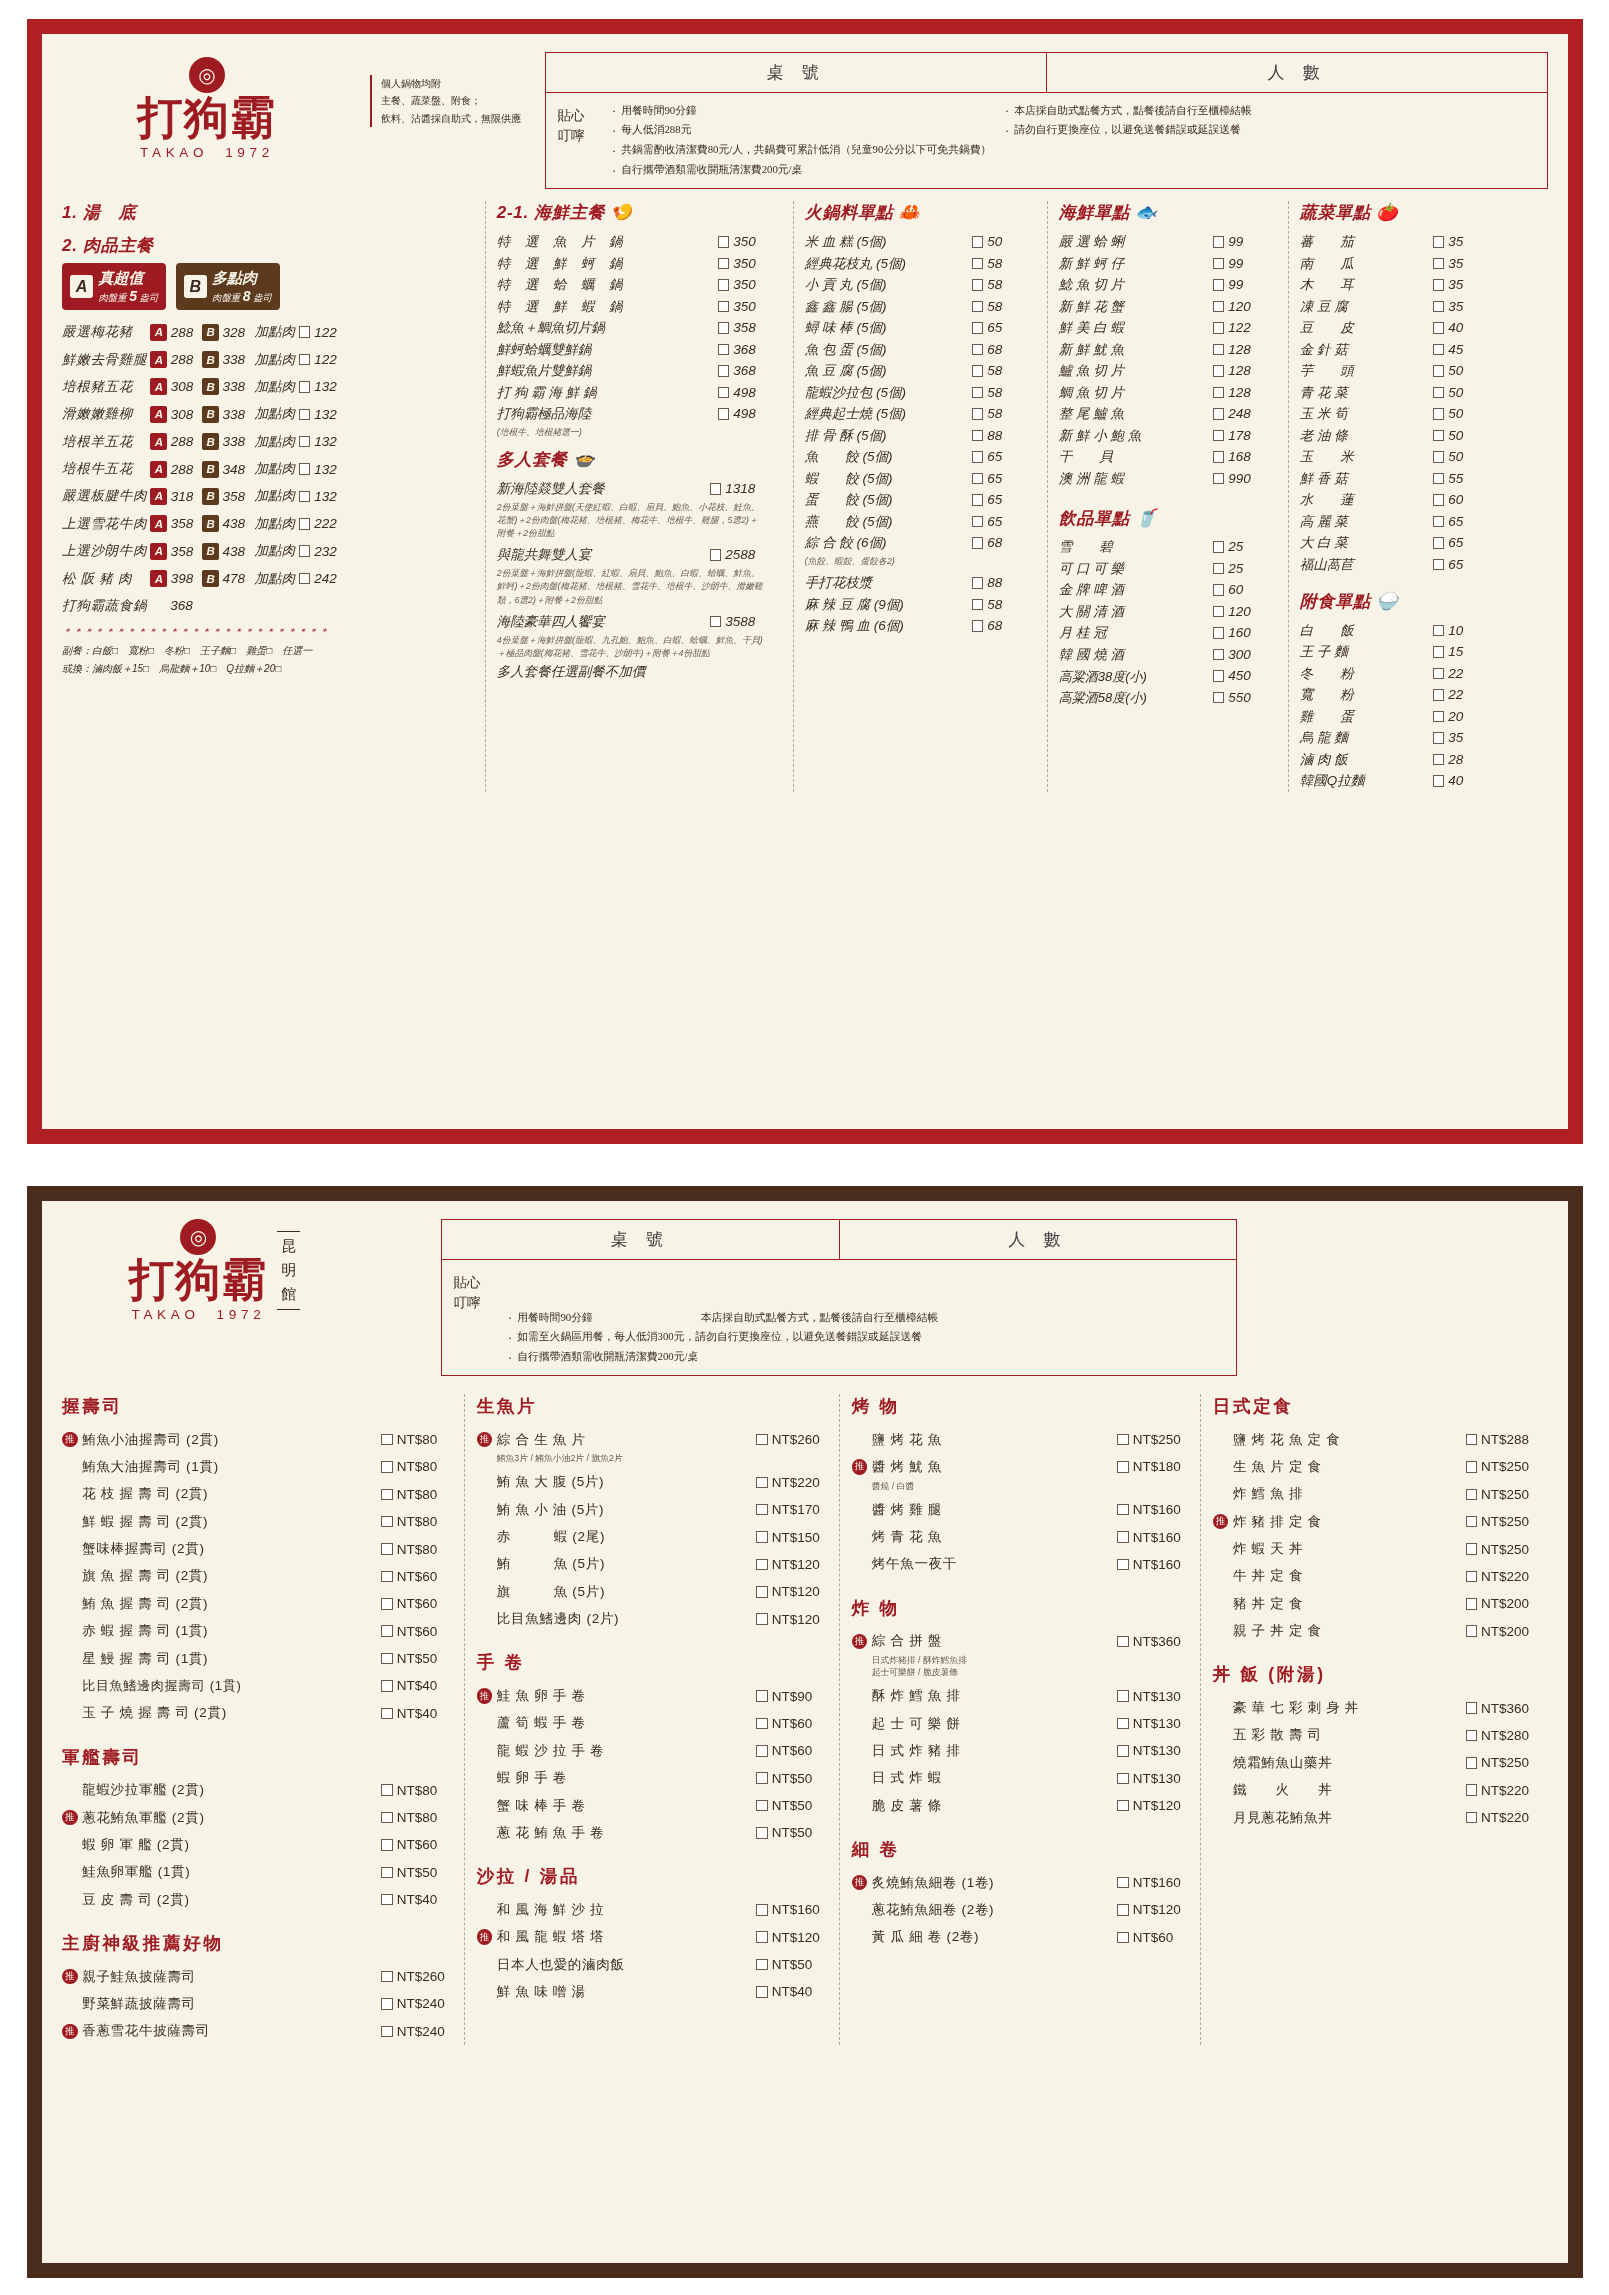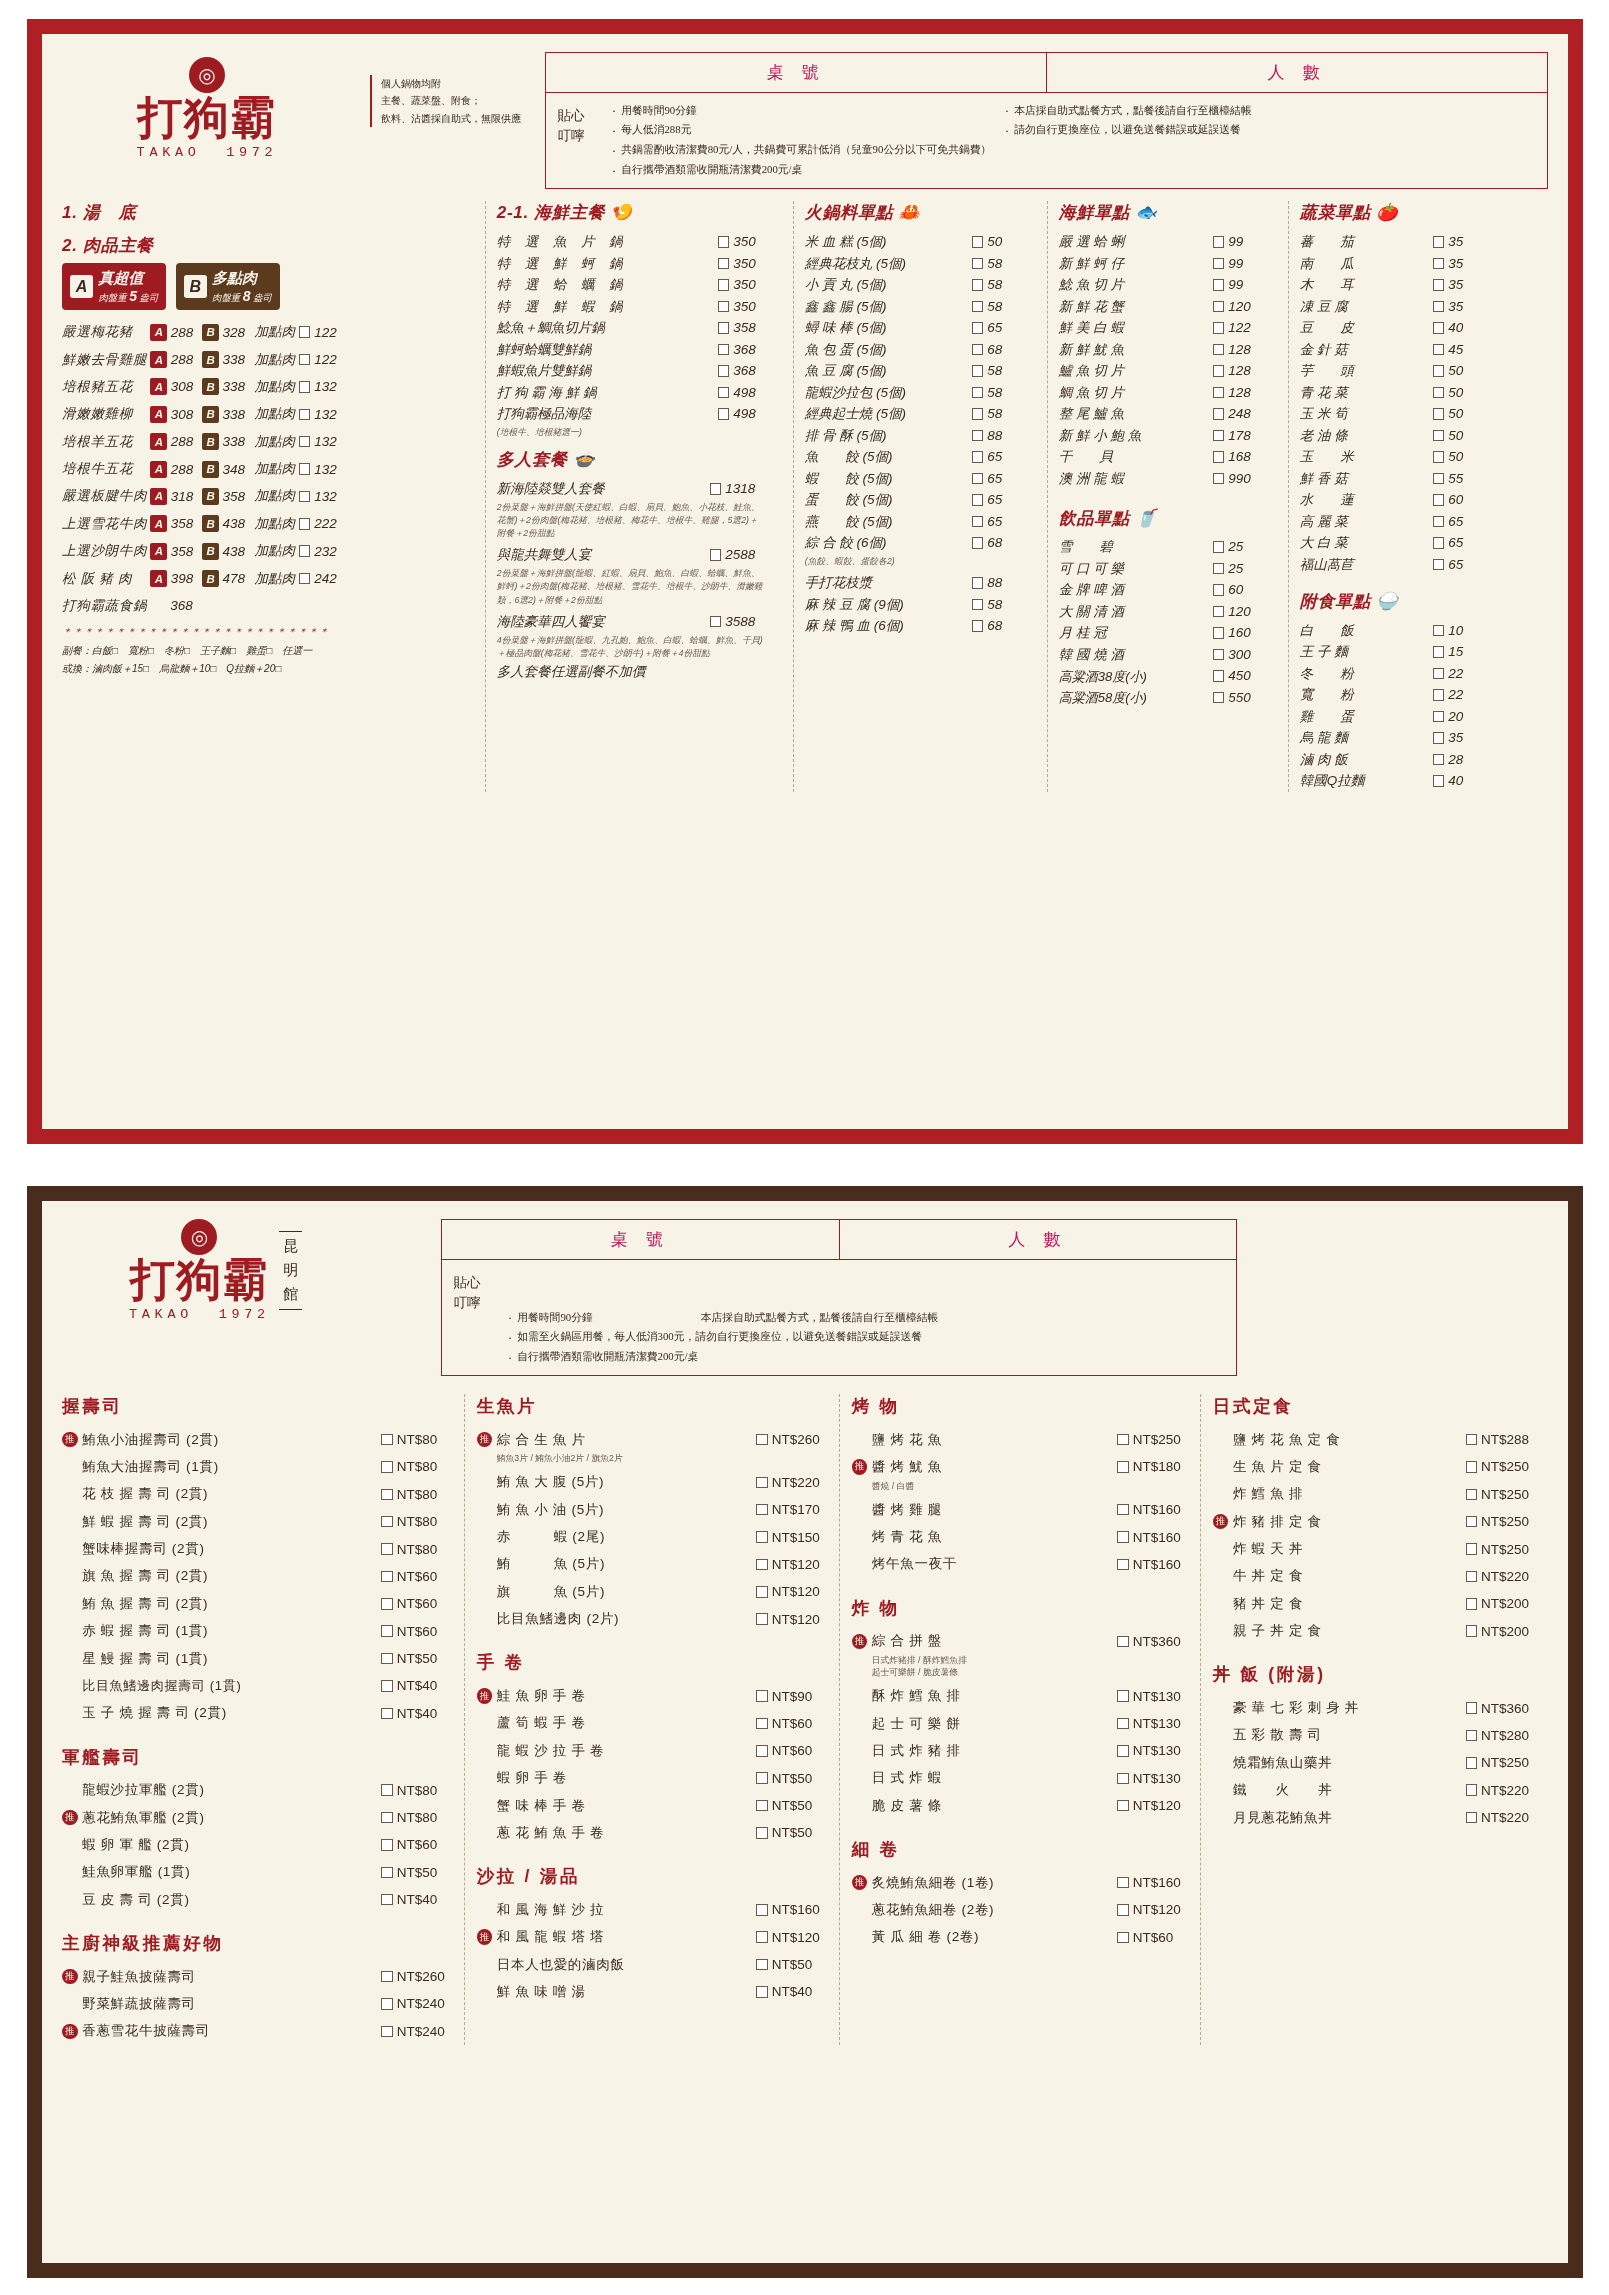--- a/index.html
+++ b/index.html
@@ -45,40 +45,40 @@
     display:inline-flex; align-items:center; justify-content:center;
     font-size:20px; line-height:1; margin-bottom:1.3px;
   }
   .logo .zh {
     font-family:"DejaVu Serif", serif;
     font-weight:bold; color:#9e1b22;
     font-size:45px; letter-spacing:1.3px; line-height:1.05;
     white-space:nowrap;
   }
   .logo .en {
-    font-family:Liberation Mono, monospace;
+    font-family:Liberation Sans, sans-serif;
     color:#9e1b22; font-size:13.5px; letter-spacing:4.7px; margin-top:4px;
   }
 
   
   .m1-head { display:flex; align-items:flex-start; gap:17.5px; }
   .m1-logo { width:290px; padding-top:5.4px; }
   .m1-note {
     border-left:2.7px solid #9e1b22;
     padding-left:9.4px; margin-top:23px;
     font-size:10px; line-height:1.75; color:#3a2a22; white-space:nowrap;
   }
   .m1-box { flex:1; margin-left:6.7px; }
   .tbl-head {
     display:flex; border:1.3px solid #9e1b22; border-bottom:none;
     background:#f7f3e7;
   }
   .tbl-head div {
     flex:1; text-align:center; font-size:17px; letter-spacing:6.7px;
-    padding:8px 0; color:#be185d;
+    padding:8px 0; color:#404040;
   }
   .tbl-head div:first-child { border-right:1.3px solid #9e1b22; }
   .tips {
     border:1.3px solid #9e1b22; display:flex; padding:8px 9.4px; gap:24px;font-family:Liberation Serif, serif;
   }
   .tips-label {
     font-size:13.5px; line-height:1.5; color:#3a2a22; width:31px; flex:none;
     padding-top:5.4px; text-align:center;
   }
   .tips-cols { display:flex; flex:1; gap:12px; }

